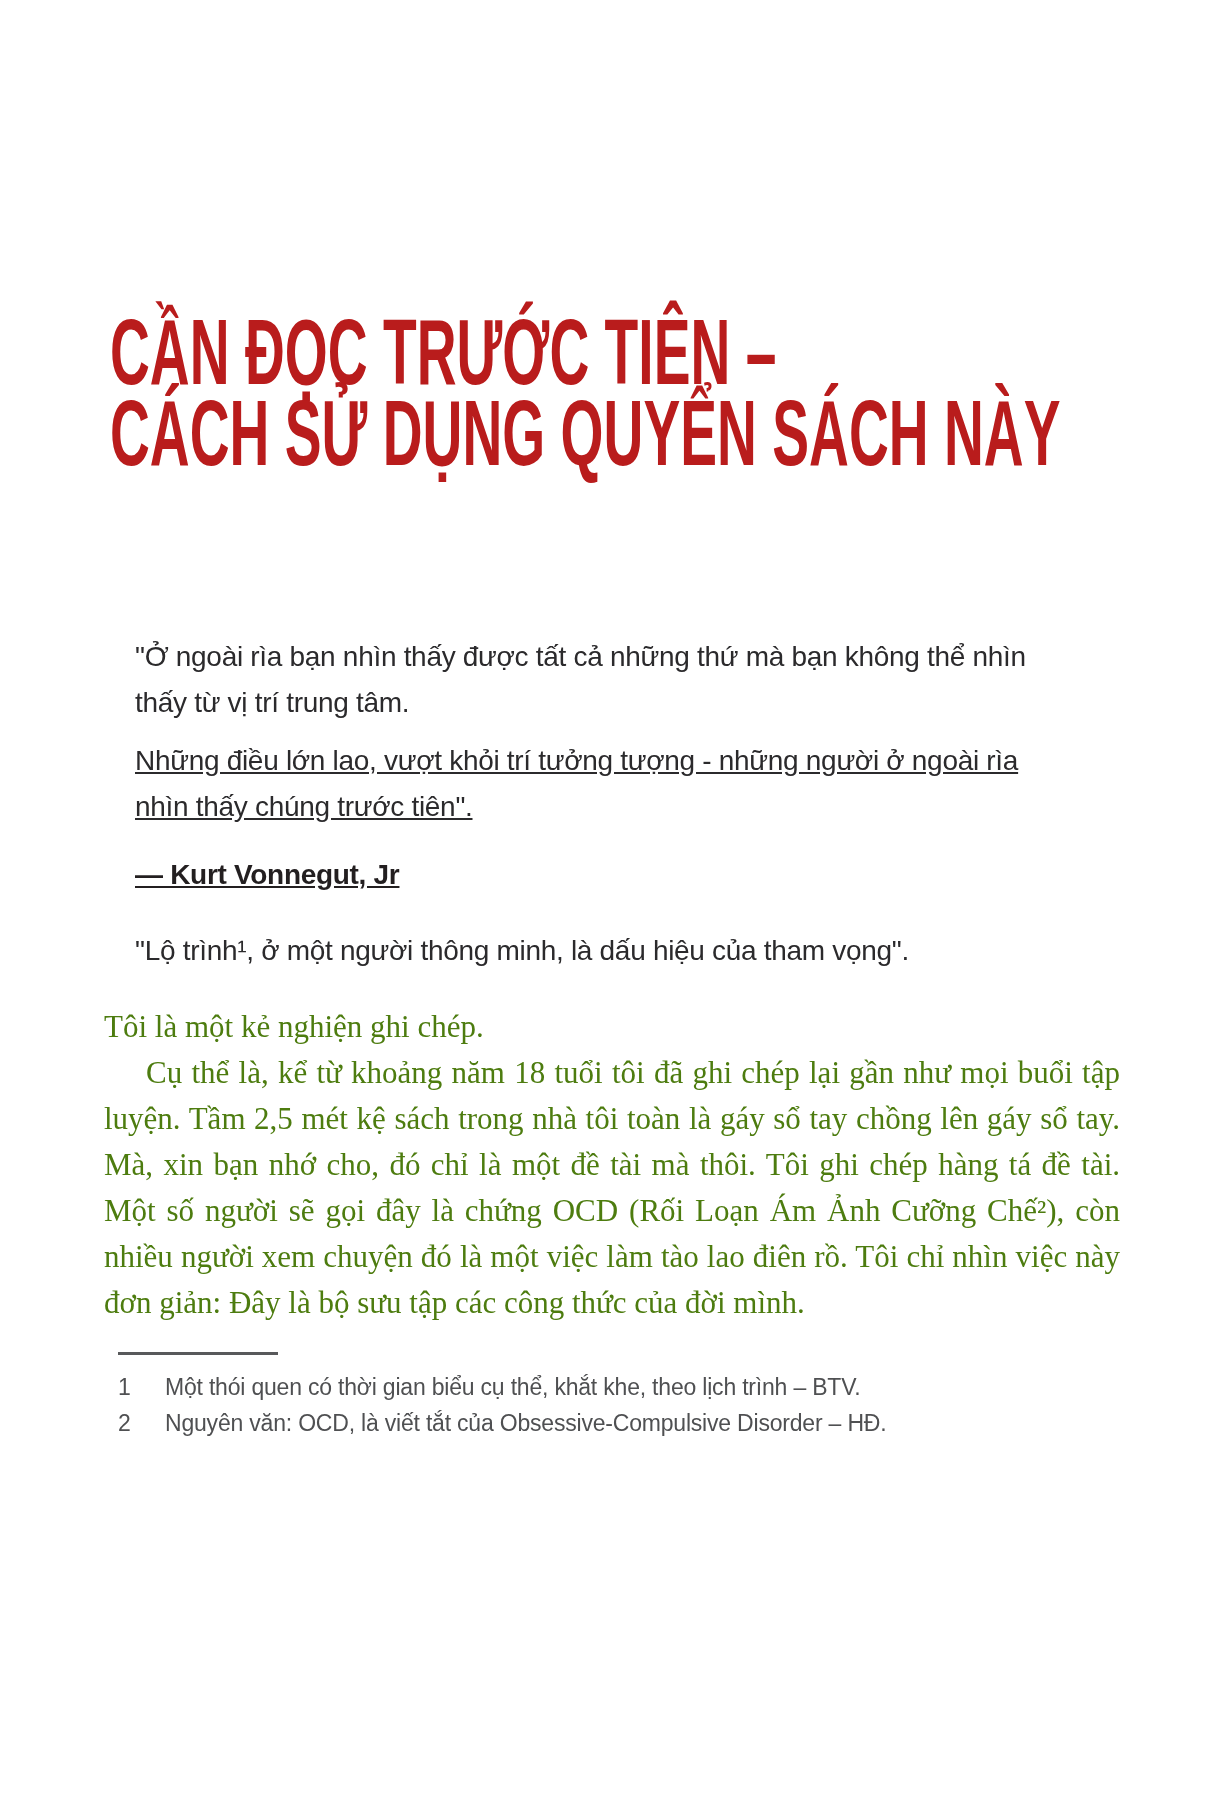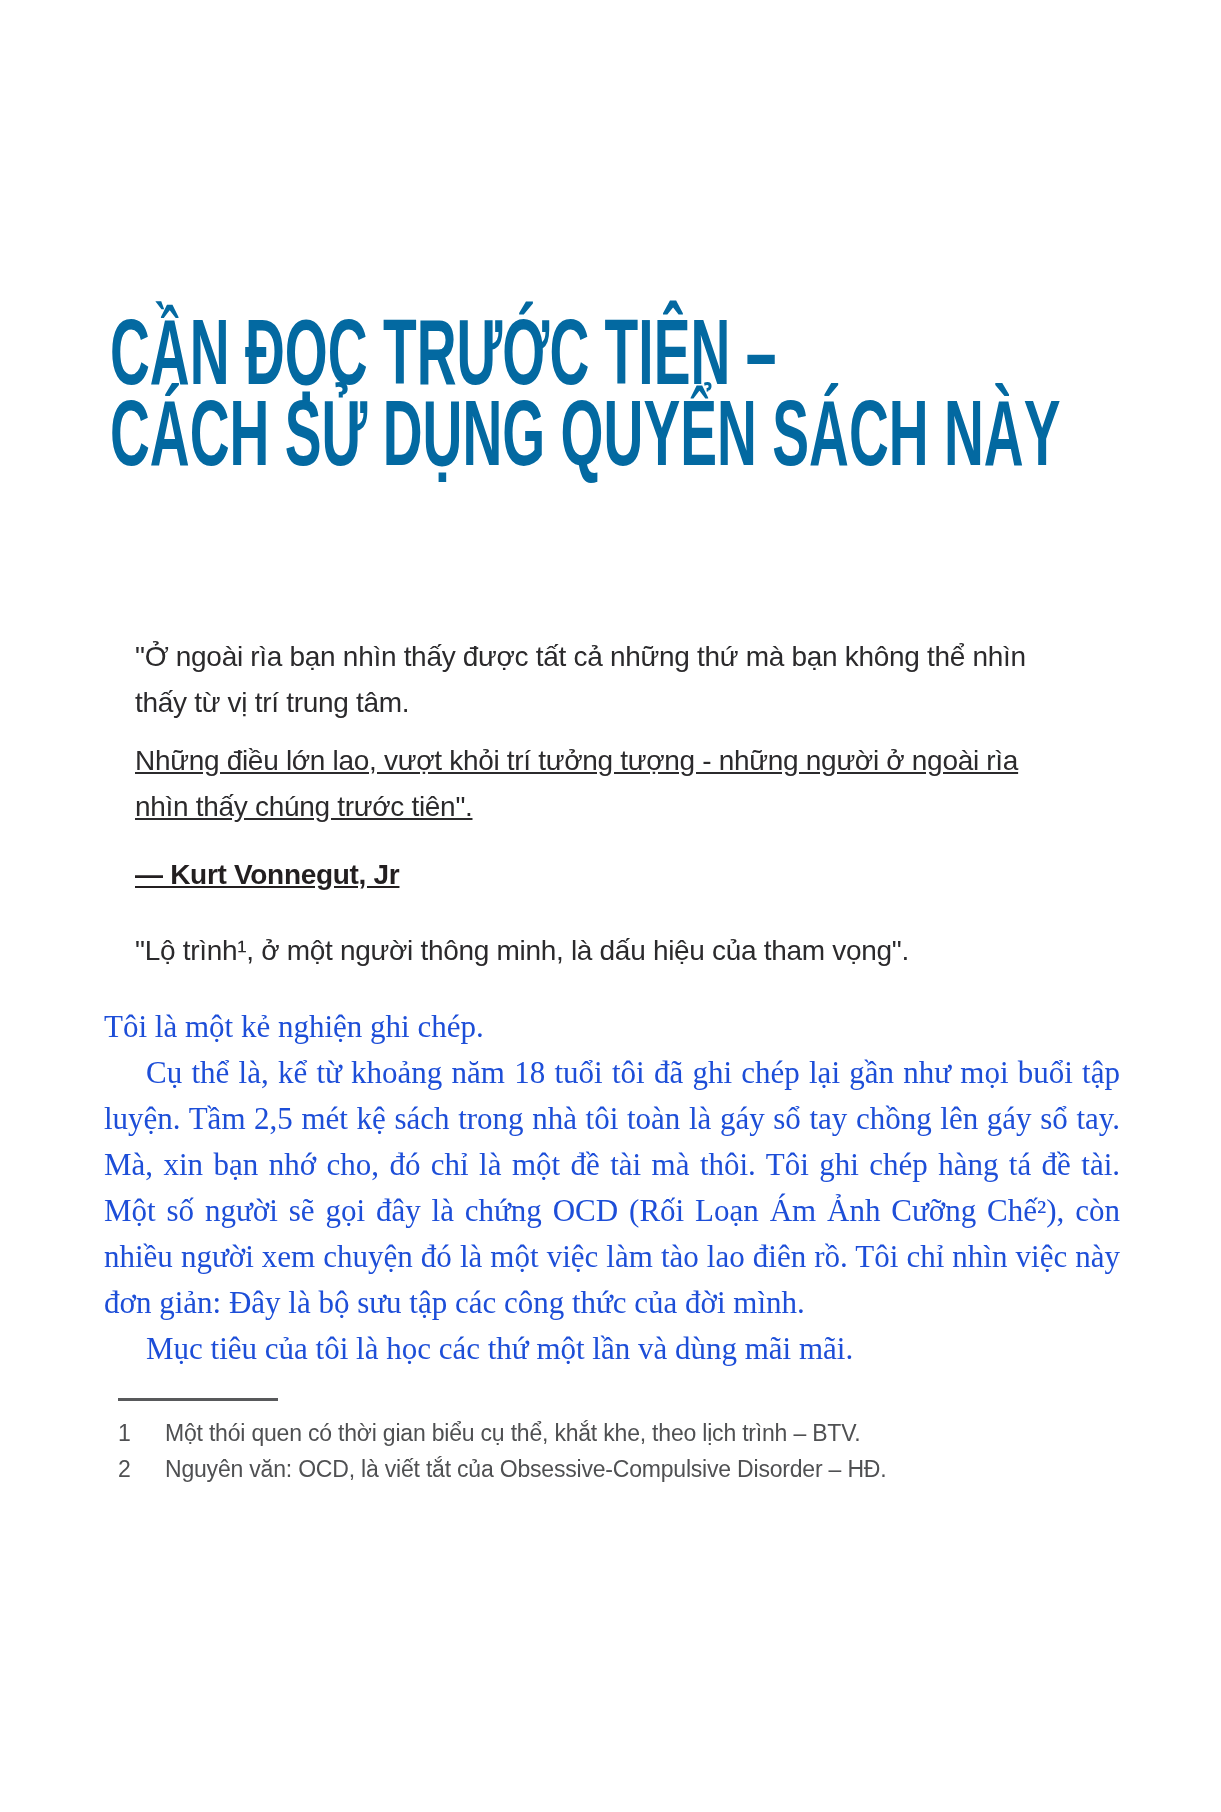--- a/index.html
+++ b/index.html
@@ -18,21 +18,21 @@
   }
 
   
   .chapter-title {
     margin-top: 312px;
     margin-left: 6px;
     font-family: "Liberation Sans", sans-serif;
     font-weight: 700;
     font-size: 92px;
     line-height: 81px;
-    color: #0369a1;
+    color: #b91c1c;
   }
   .title-line {
     display: block;
     transform: scaleX(0.60);
     transform-origin: 0 50%;
     white-space: nowrap;
     letter-spacing: 0px;
   }
 
   
@@ -54,21 +54,21 @@
     color: #231f20;
   }
   .quote + .quote { margin-top: 30px; }
 
   
   .body-text {
     margin-top: 30px;
     font-family: "Liberation Serif", serif;
     font-size: 31px;
     line-height: 46px;
-    color: #1d4ed8;
+    color: #4d7c0f;
     text-align: justify;
   }
   .body-text p { margin: 0; }
   .body-text p.indent { text-indent: 42px; }
 
   
   .footnotes {
     margin-top: 26px;
     font-family: "Liberation Sans", sans-serif;
     font-size: 23px;
@@ -107,21 +107,20 @@
       <p class="attribution">— Kurt Vonnegut, Jr</p>
     </div>
     <div class="quote">
       <p>"Lộ trình¹, ở một người thông minh, là dấu hiệu của tham vọng".</p>
     </div>
   </section>
 
   <main class="body-text">
     <p>Tôi là một kẻ nghiện ghi chép.</p>
     <p class="indent">Cụ thể là, kể từ khoảng năm 18 tuổi tôi đã ghi chép lại gần như mọi buổi tập luyện. Tầm 2,5 mét kệ sách trong nhà tôi toàn là gáy sổ tay chồng lên gáy sổ tay. Mà, xin bạn nhớ cho, đó chỉ là một đề tài mà thôi. Tôi ghi chép hàng tá đề tài. Một số người sẽ gọi đây là chứng OCD (Rối Loạn Ám Ảnh Cưỡng Chế²), còn nhiều người xem chuyện đó là một việc làm tào lao điên rồ. Tôi chỉ nhìn việc này đơn giản: Đây là bộ sưu tập các công thức của đời mình.</p>
-    <p class="indent">Mục tiêu của tôi là học các thứ một lần và dùng mãi mãi.</p>
   </main>
 
   <footer class="footnotes">
     <hr class="footnote-divider">
     <div class="footnote">
       <span class="fn-num">1</span>
       <span class="fn-text">Một thói quen có thời gian biểu cụ thể, khắt khe, theo lịch trình – BTV.</span>
     </div>
     <div class="footnote">
       <span class="fn-num">2</span>

